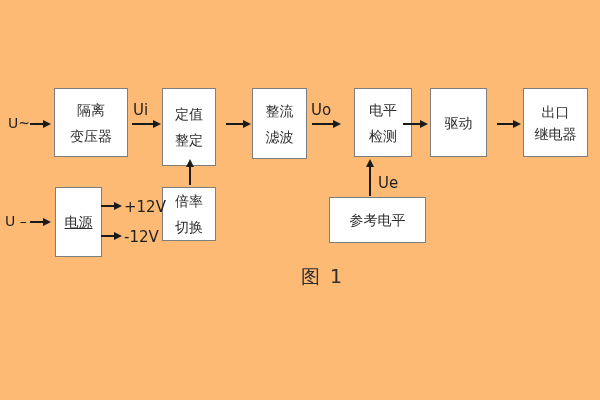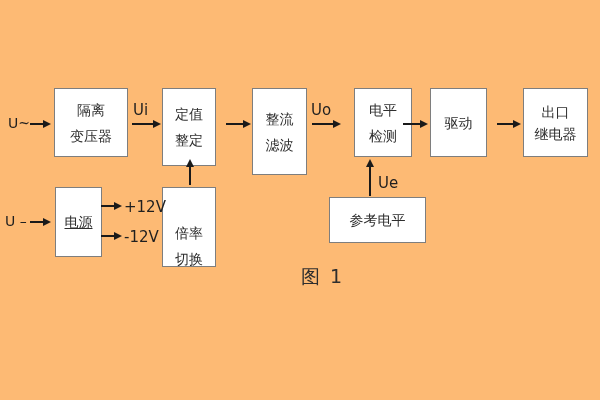--- a/index.html
+++ b/index.html
@@ -40,21 +40,21 @@
   <div class="box" style="left:54px;top:88px;width:74px;height:69px;">
     <span>隔离</span>
     <span>变压器</span>
   </div>
 
   <div class="box" style="left:162px;top:88px;width:54px;height:78px;">
     <span>定值</span>
     <span>整定</span>
   </div>
 
-  <div class="box" style="left:252px;top:88px;width:55px;height:87px;">
+  <div class="box" style="left:252px;top:88px;width:55px;height:71px;">
     <span>整流</span>
     <span>滤波</span>
   </div>
 
   <div class="box" style="left:354px;top:88px;width:58px;height:69px;">
     <span>电平</span>
     <span>检测</span>
   </div>
 
   <div class="box" style="left:430px;top:88px;width:57px;height:69px;">
@@ -63,21 +63,21 @@
 
   <div class="box" style="left:523px;top:88px;width:65px;height:69px;gap:8px;">
     <span>出口</span>
     <span>继电器</span>
   </div>
 
   <div class="box" style="left:55px;top:187px;width:47px;height:70px;text-decoration:underline;">
     <span>电源</span>
   </div>
 
-  <div class="box" style="left:162px;top:187px;width:54px;height:80px;justify-content:flex-end;">
+  <div class="box" style="left:162px;top:187px;width:54px;height:54px;">
     <span>倍率</span>
     <span>切换</span>
   </div>
 
   <div class="box" style="left:329px;top:197px;width:97px;height:46px;">
     <span>参考电平</span>
   </div>
 
   <span class="lbl lbl-big" style="left:8px;top:115px;">U~</span>
   <span class="lbl" style="left:133px;top:101px;">Ui</span>

